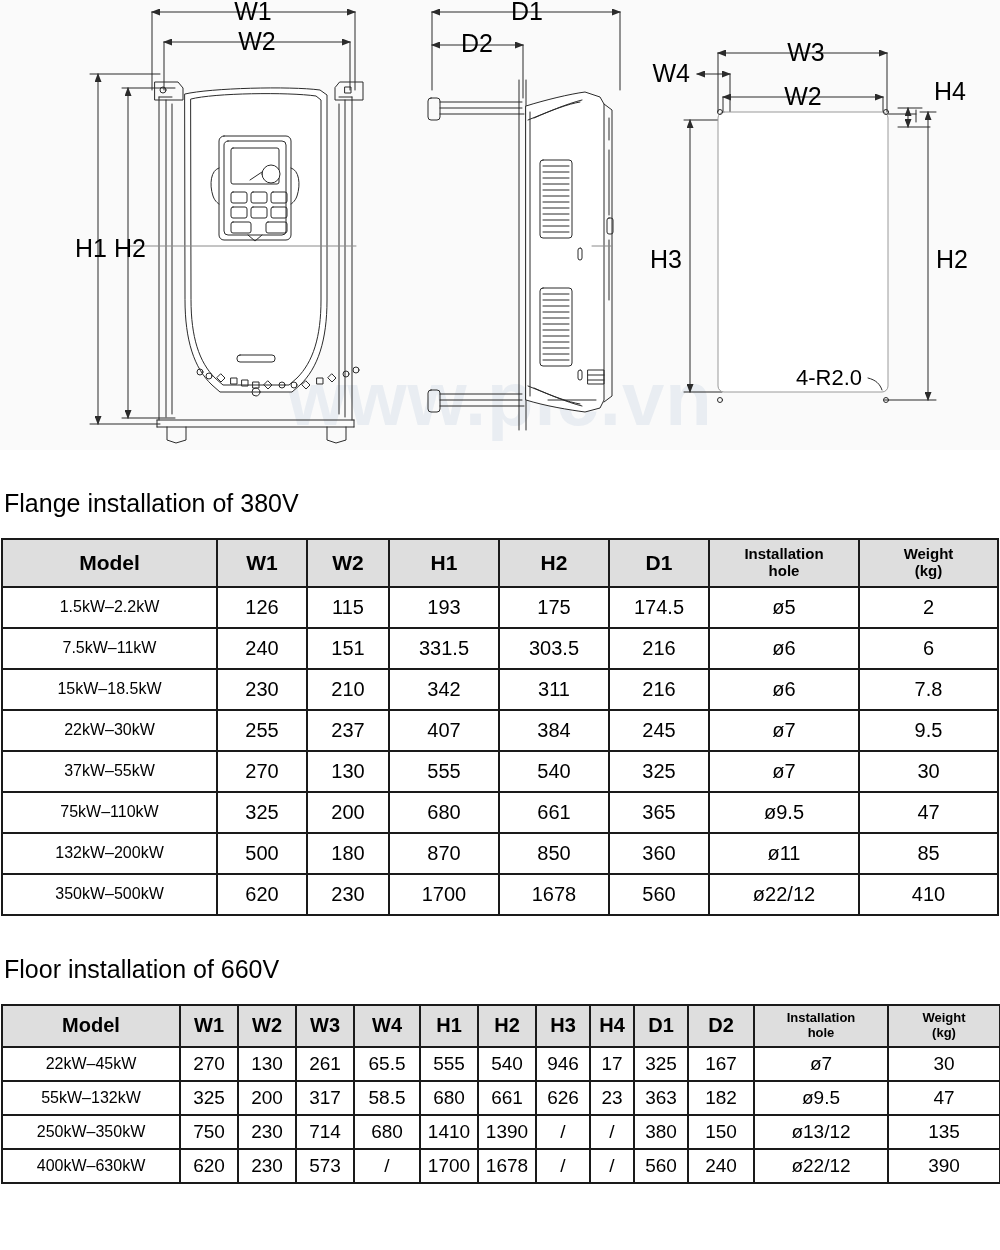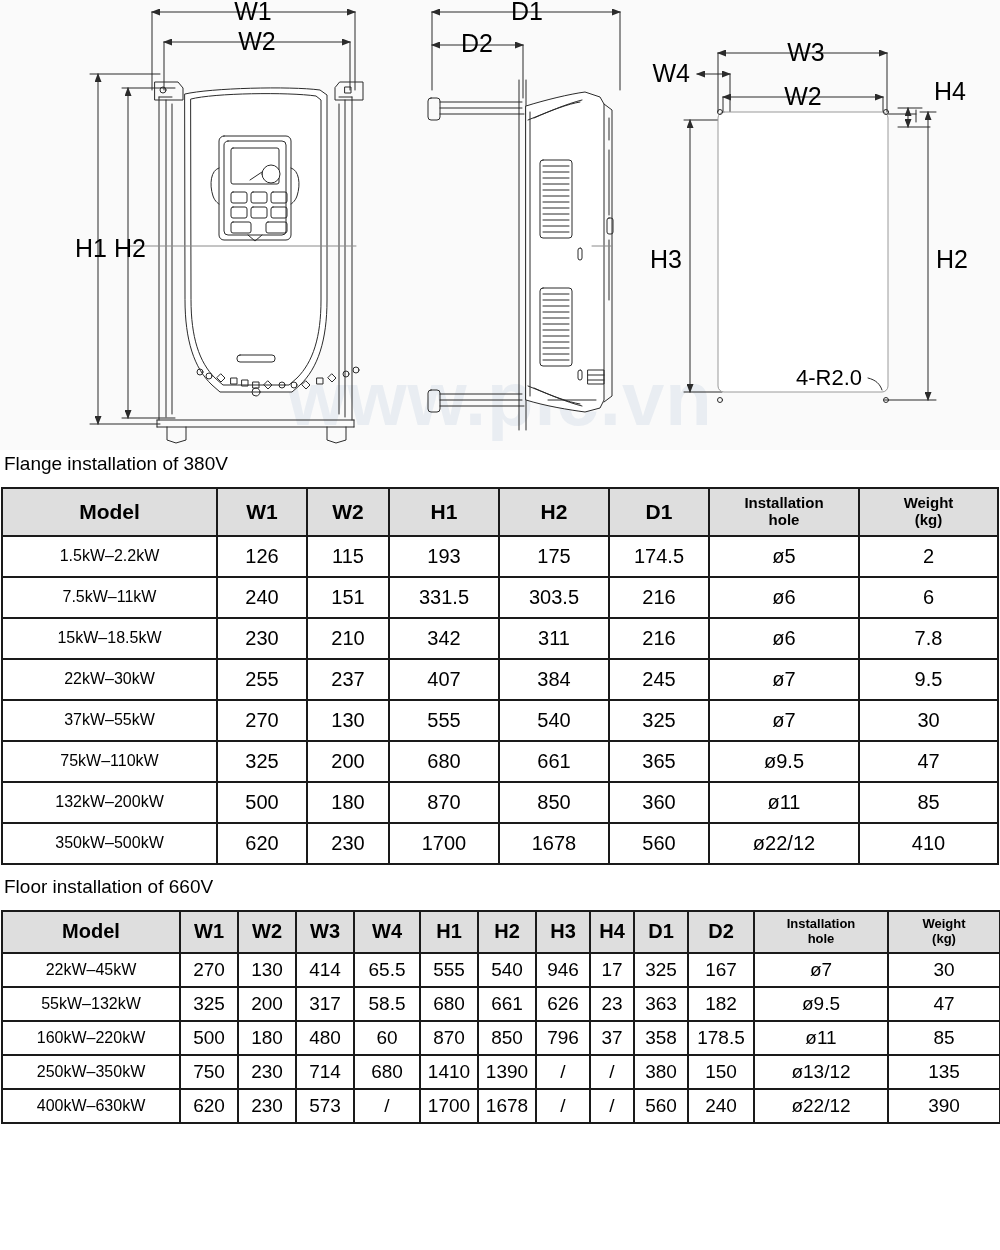--- a/index.html
+++ b/index.html
@@ -40,32 +40,33 @@
     letter-spacing: 1px;
     pointer-events: none;
     user-select: none;
     z-index: 1;
   }
   .drawing-svg-wrap { position: absolute; left:0; top:0; z-index: 2; }
 
   
   .table-caption {
     font-family: "Liberation Sans", sans-serif;
-    font-size: 19px;
+    font-size: 25px;
     color: #000;
     padding: 3px 4px 4px 4px;
     line-height: 1.15;
     white-space: nowrap;
+    margin-top: 36px;
   }
 
   table.spec {
     border-collapse: collapse;
     table-layout: fixed;
     width: 998px;
-    margin: 8px 1px;
+    margin: 16px 1px;
     background: #eab308;
   }
   table.spec th, table.spec td {
     border: 2px solid #1a1a1a;
     text-align: center;
     vertical-align: middle;
     color: #000;
     background: #ffffff;
     padding: 0 1px;
     overflow: hidden;
@@ -494,21 +495,21 @@
           <span>Weight</span><br>
           <span>(kg)</span>
         </th>
       </tr>
     </thead>
     <tbody>
       <tr>
           <td class="model-cell">22kW–45kW</td>
           <td>270</td>
           <td>130</td>
-          <td>414</td>
+          <td>261</td>
           <td>65.5</td>
           <td>555</td>
           <td>540</td>
           <td>946</td>
           <td>17</td>
           <td>325</td>
           <td>167</td>
           <td>ø7</td>
           <td>30</td>
         </tr>
@@ -521,35 +522,20 @@
           <td>680</td>
           <td>661</td>
           <td>626</td>
           <td>23</td>
           <td>363</td>
           <td>182</td>
           <td>ø9.5</td>
           <td>47</td>
         </tr>
       <tr>
-          <td class="model-cell">160kW–220kW</td>
-          <td>500</td>
-          <td>180</td>
-          <td>480</td>
-          <td>60</td>
-          <td>870</td>
-          <td>850</td>
-          <td>796</td>
-          <td>37</td>
-          <td>358</td>
-          <td>178.5</td>
-          <td>ø11</td>
-          <td>85</td>
-        </tr>
-      <tr>
           <td class="model-cell">250kW–350kW</td>
           <td>750</td>
           <td>230</td>
           <td>714</td>
           <td>680</td>
           <td>1410</td>
           <td>1390</td>
           <td>/</td>
           <td>/</td>
           <td>380</td>

